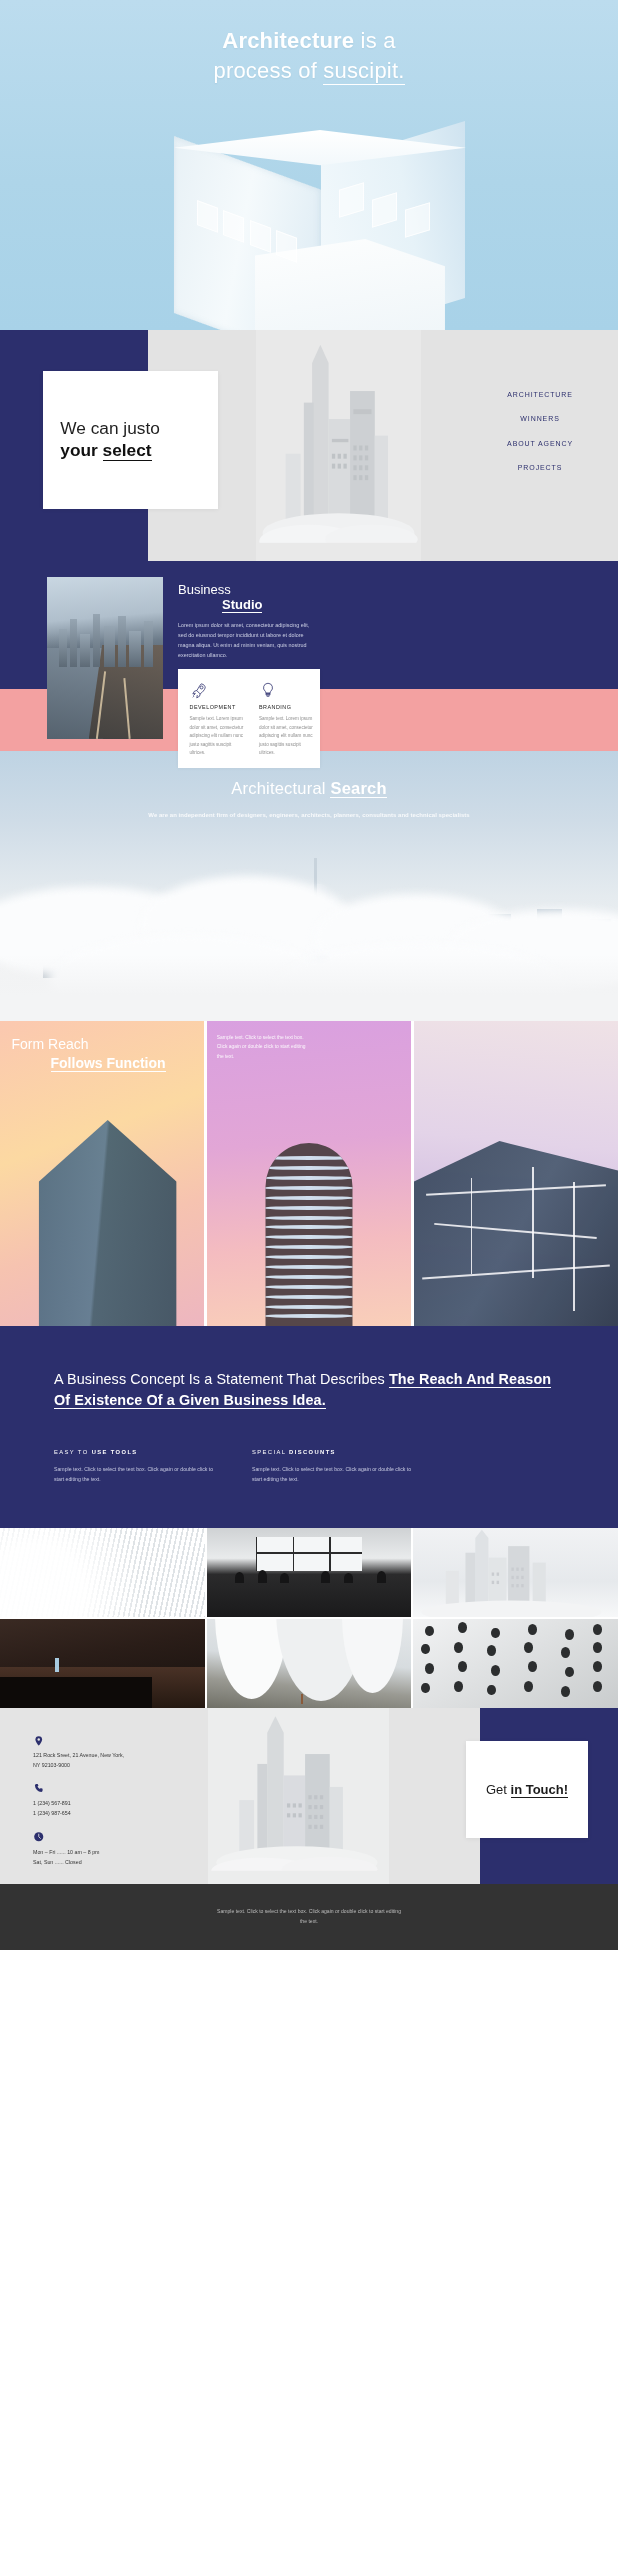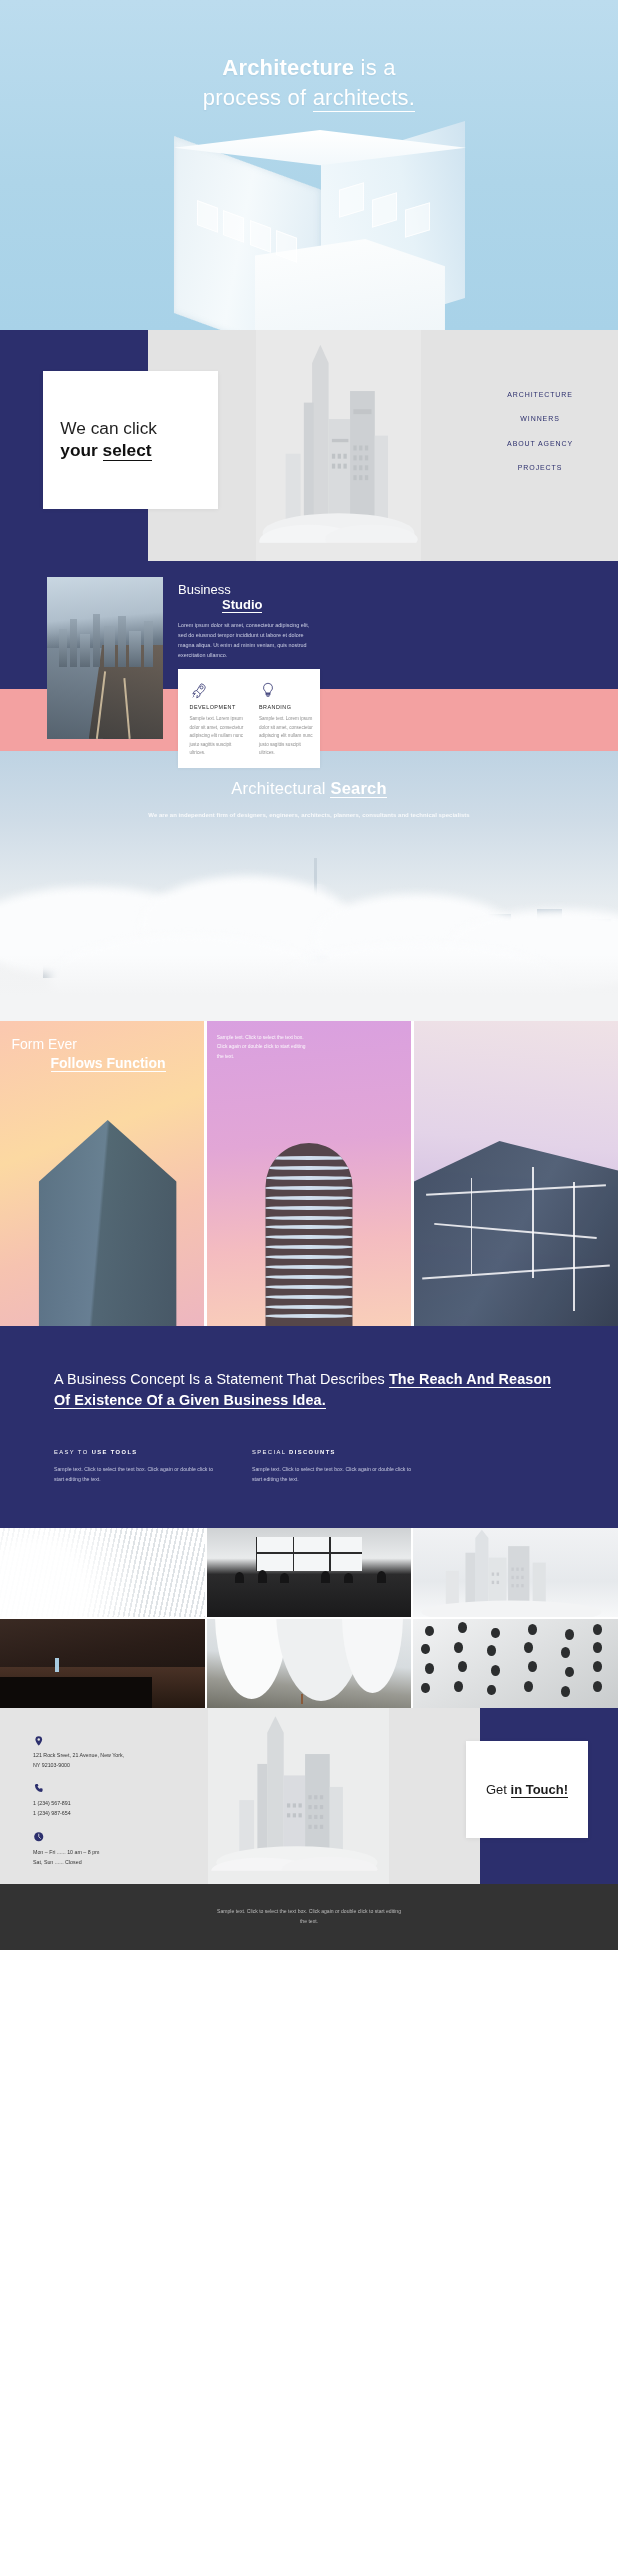--- a/index.html
+++ b/index.html
@@ -47,21 +47,21 @@
   
   .hero {
     position: relative;
     height: 330px;
     background: linear-gradient(180deg, #bcdcee 0%, #aed5e9 55%, #a8d2e8 100%);
     overflow: hidden;
   }
   .hero-title {
     position: relative;
     z-index: 3;
-    padding-top: 53px;
+    padding-top: 26px;
     text-align: center;
     color: #ffffff;
     font-size: 22px;
     line-height: 1.36;
     font-weight: 300;
     letter-spacing: 0.2px;
     text-shadow: 0 0.8px 1.6px rgba(80,120,150,.12);
   }
   .hero-title b { font-weight: 700; }
   .hero-title u { text-decoration: none; border-bottom: 1.6px solid #fff; padding-bottom: 0.8px; }
@@ -314,21 +314,21 @@
 </style>
 </head>
 <body>
 
 <div class="page">
 
 
   <div class="hero">
     <div class="hero-title">
       <div><b>Architecture</b><span> is a</span></div>
-      <div><span>process of </span><u>architects.</u></div>
+      <div><span>process of </span><u>suscipit.</u></div>
     </div>
     <div class="hero-building">
       <div class="hb-left"></div>
       <div class="hb-right"></div>
       <div class="hb-under"></div>
       <div class="hb-top"></div>
       <div class="hb-win" style="left:66px;top:79px;width:21.4px;height:25px;transform:skewY(20deg)"></div>
       <div class="hb-win" style="left:92px;top:89px;width:21.4px;height:25px;transform:skewY(20deg)"></div>
       <div class="hb-win" style="left:119px;top:99px;width:21.4px;height:25px;transform:skewY(20deg)"></div>
       <div class="hb-win" style="left:145px;top:109px;width:21.4px;height:25px;transform:skewY(20deg)"></div>
@@ -373,21 +373,21 @@
           <rect x="99" y="162" width="4" height="6"></rect>
             <rect x="106" y="162" width="4" height="6"></rect>
         </g>
         <ellipse cx="100" cy="246" rx="92" ry="24" fill="#f0f1f2"></ellipse>
         <ellipse cx="64" cy="256" rx="60" ry="20" fill="#f4f5f6"></ellipse>
         <ellipse cx="140" cy="254" rx="56" ry="18" fill="#f2f3f4"></ellipse>
         <rect x="0" y="258" width="200" height="22" fill="#e9e9e9"></rect>
       </svg>
     </div>
     <div class="build-card">
-      <div class="build-l1">We can click</div>
+      <div class="build-l1">We can justo</div>
       <div class="build-l2"><span>your </span><u>select</u></div>
     </div>
     <nav class="nav-menu">
       <a class="nav-item">ARCHITECTURE</a>
       <a class="nav-item">WINNERS</a>
       <a class="nav-item">ABOUT AGENCY</a>
       <a class="nav-item">PROJECTS</a>
     </nav>
   </div>
 
@@ -471,21 +471,21 @@
       <div class="cloud-blob" style="left:49px;top:71px;width:280px;height:91px;"></div>
       <div class="cloud-blob" style="left:272px;top:79px;width:297px;height:92px;"></div>
       <div style="position:absolute;left:0;right:0;bottom:0;height:66px;background:linear-gradient(180deg,rgba(255,255,255,0),#f3f4f5 60%);"></div>
     </div>
   </div>
 
   <div class="band-form">
     <div class="fcol fcol-1">
       <div class="bldg-pyramid"></div>
       <div class="form-h">
-        <div class="form-h1">Form Ever</div>
+        <div class="form-h1">Form Reach</div>
         <div class="form-h2"><u>Follows Function</u></div>
       </div>
     </div>
     <div class="fcol-gap"></div>
     <div class="fcol fcol-2">
       <div class="bldg-round">
         <div class="br-band" style="top:13px"></div>
           <div class="br-band" style="top:23px"></div>
         <div class="br-band" style="top:33px"></div>
           <div class="br-band" style="top:43px"></div>

